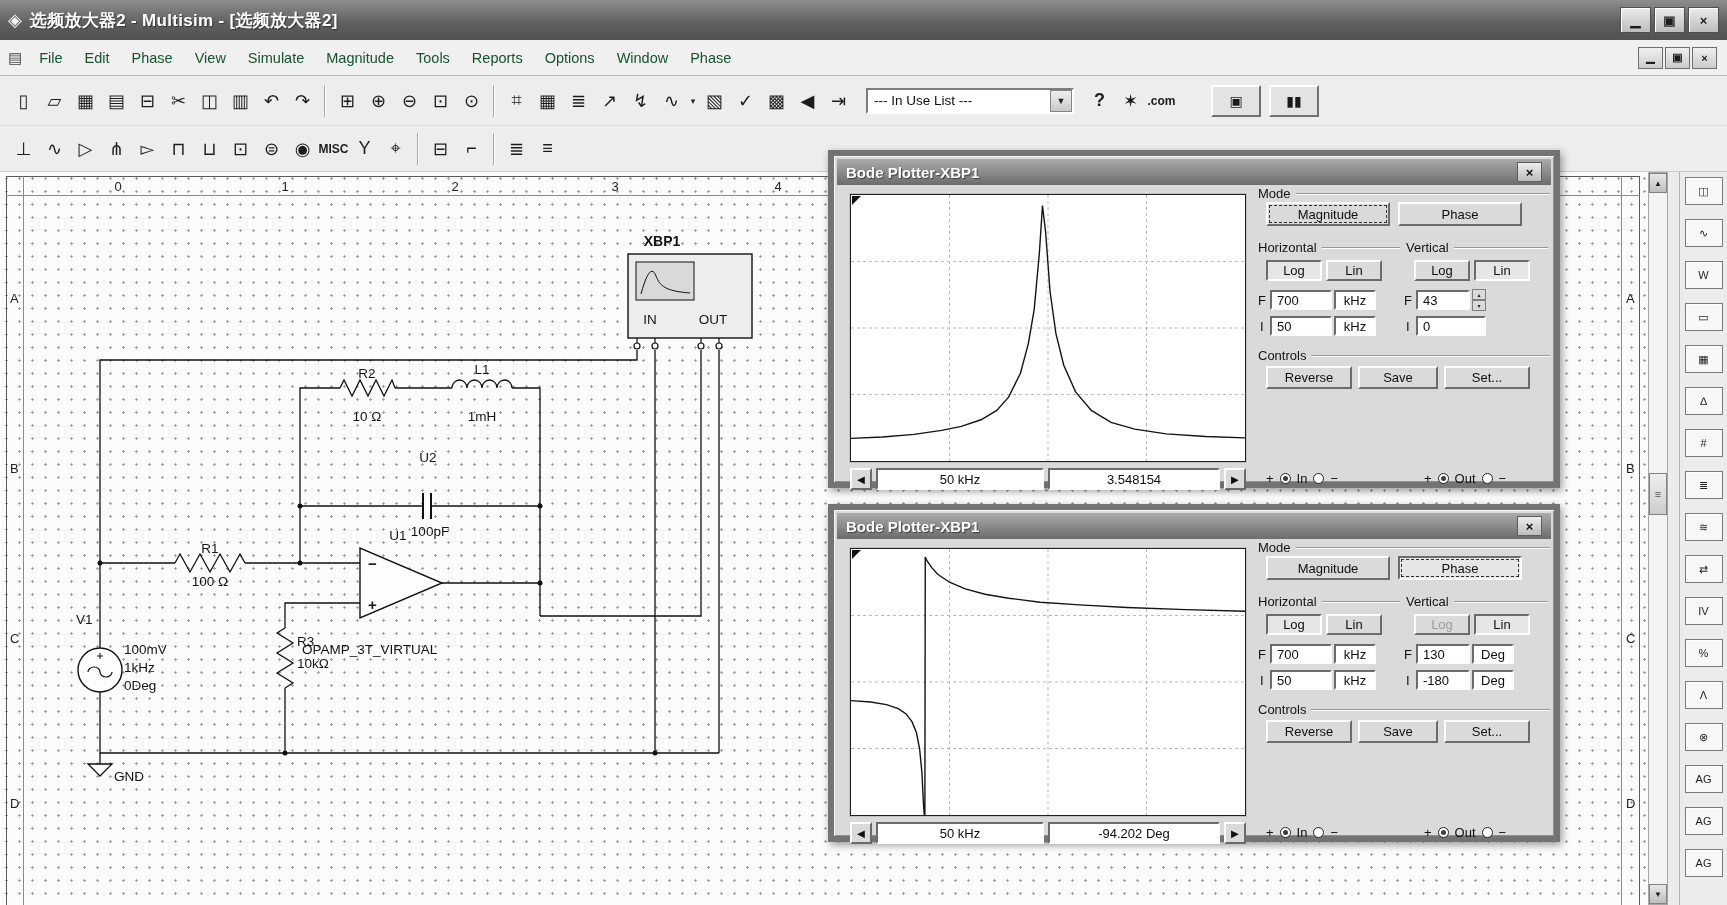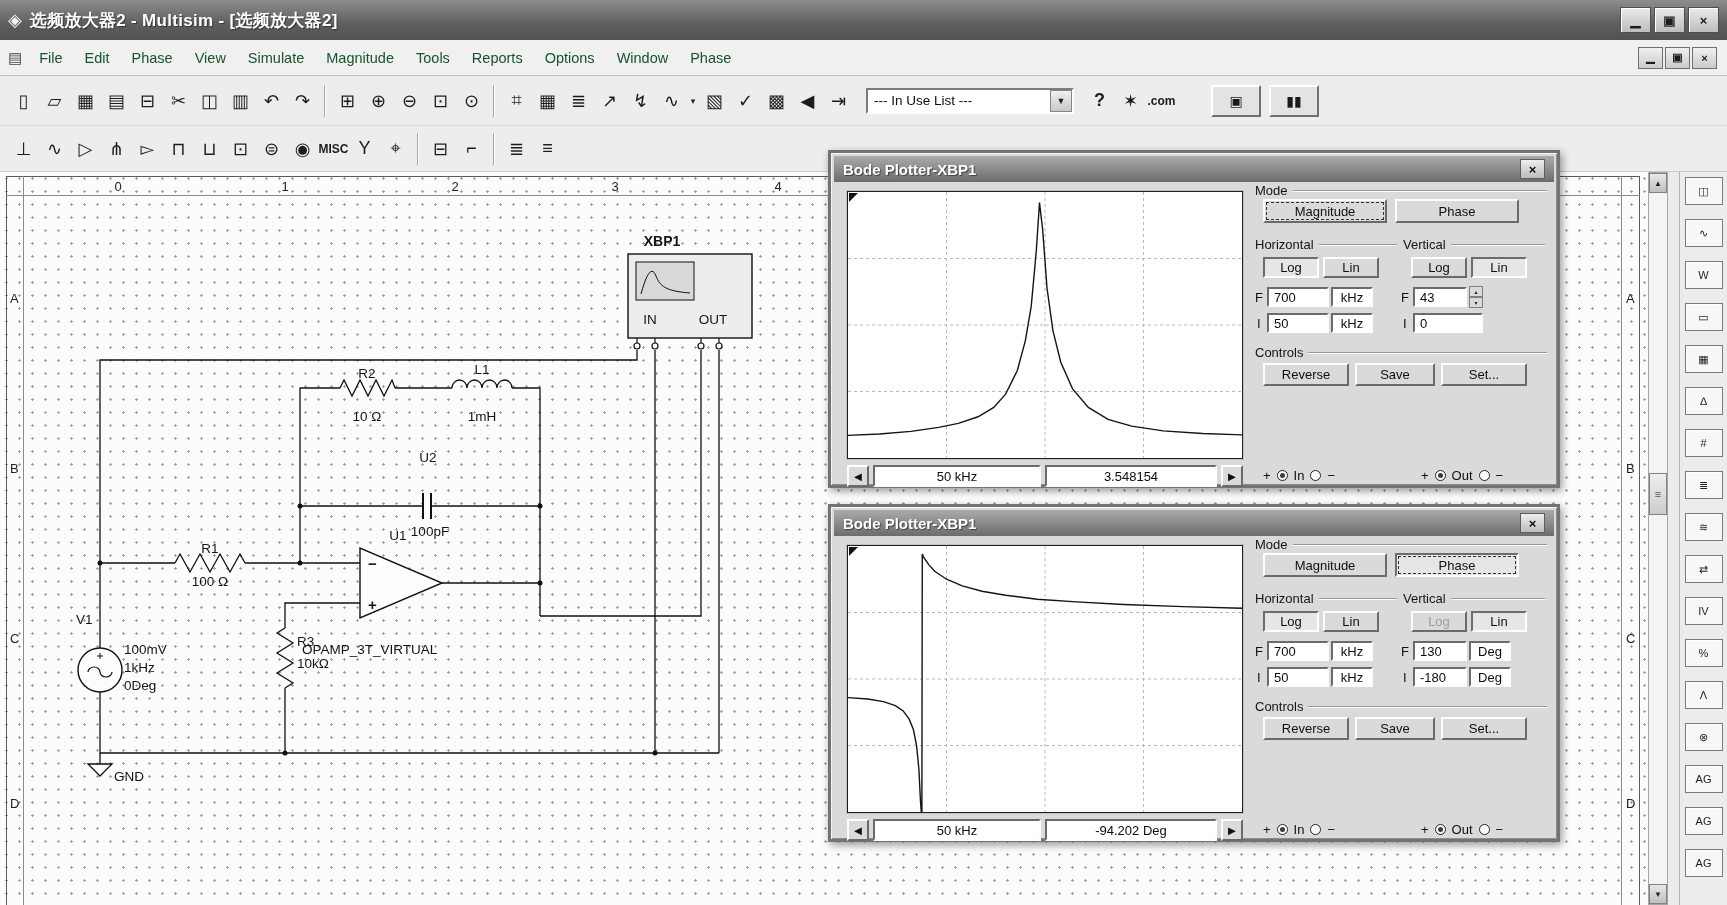--- a/index.html
+++ b/index.html
@@ -34,21 +34,21 @@
 .band-top{position:absolute;left:6px;top:4px;width:1634px;height:20px;border-bottom:1px solid #8a8a8a}
 .band-left{position:absolute;left:6px;top:4px;width:18px;height:758px;border-right:1px solid #8a8a8a}
 .band-right{position:absolute;left:1621px;top:4px;width:19px;height:758px;border-left:1px solid #8a8a8a}
 .col-num{position:absolute;top:7px;transform:translateX(-50%);font-size:13px;color:#222}
 .row-letter{position:absolute;transform:translateY(-50%);font-size:13px;color:#222}
 svg.schematic{position:absolute;left:0;top:0;width:1648px;height:733px}
 svg.schematic text{font-family:"Liberation Sans",sans-serif;font-size:13.5px;fill:#141414}
 svg.schematic text.refbold{font-weight:bold;font-size:14px}
 svg.schematic text.opsign{font-size:15px;font-weight:bold}
 
-.bodewin{position:absolute;width:732px;height:338px;background:#dadada;border:3px solid #737373;box-shadow:2px 3px 8px rgba(0,0,0,.4),inset 1px 1px 0 #f5f5f5,inset -1px -1px 0 #8d8d8d;z-index:45}
+.bodewin{position:absolute;width:732px;height:338px;background:#dadada;border:6px solid #737373;box-shadow:2px 3px 8px rgba(0,0,0,.4),inset 1px 1px 0 #f5f5f5,inset -1px -1px 0 #8d8d8d;z-index:45}
 .bw1{left:828px;top:150px}
 .bw2{left:828px;top:504px;z-index:46}
 .bode-title{position:absolute;left:3px;top:3px;right:3px;height:26px;background:linear-gradient(180deg,#ababab,#6c6c6c);display:flex;align-items:center;padding:0 9px;color:#fff;font-weight:bold;font-size:15px;text-shadow:1px 1px 1px rgba(0,0,0,.5)}
 .bode-close{margin-left:auto;width:25px;height:20px;background:linear-gradient(180deg,#eeeeee,#bcbcbc);border:1px solid #5d5d5d;display:flex;align-items:center;justify-content:center;font-size:13px;font-weight:bold;color:#101010;text-shadow:none}
 .graph{position:absolute;left:16px;top:38px;width:396px;height:268px;background:#fff;border:1px solid #1f1f1f;box-shadow:0 0 0 1px #c2c2c2}
 .graph svg{position:absolute;left:0;top:0;width:100%;height:100%}
 .cursor-tri{position:absolute;left:1px;top:1px;width:0;height:0;border-top:9px solid #111;border-right:9px solid transparent}
 .grp{position:absolute;display:flex;align-items:center;font-size:13px;color:#131313}
 .gline{flex:1;margin-left:5px;height:0;border-top:1px solid #979797;box-shadow:0 1px 0 #fdfdfd}
 .b3{position:absolute;display:flex;align-items:center;justify-content:center;font-size:13px;color:#0f0f0f;background:#dadada;border:2px solid;border-color:#fdfdfd #6b6b6b #6b6b6b #fdfdfd}

